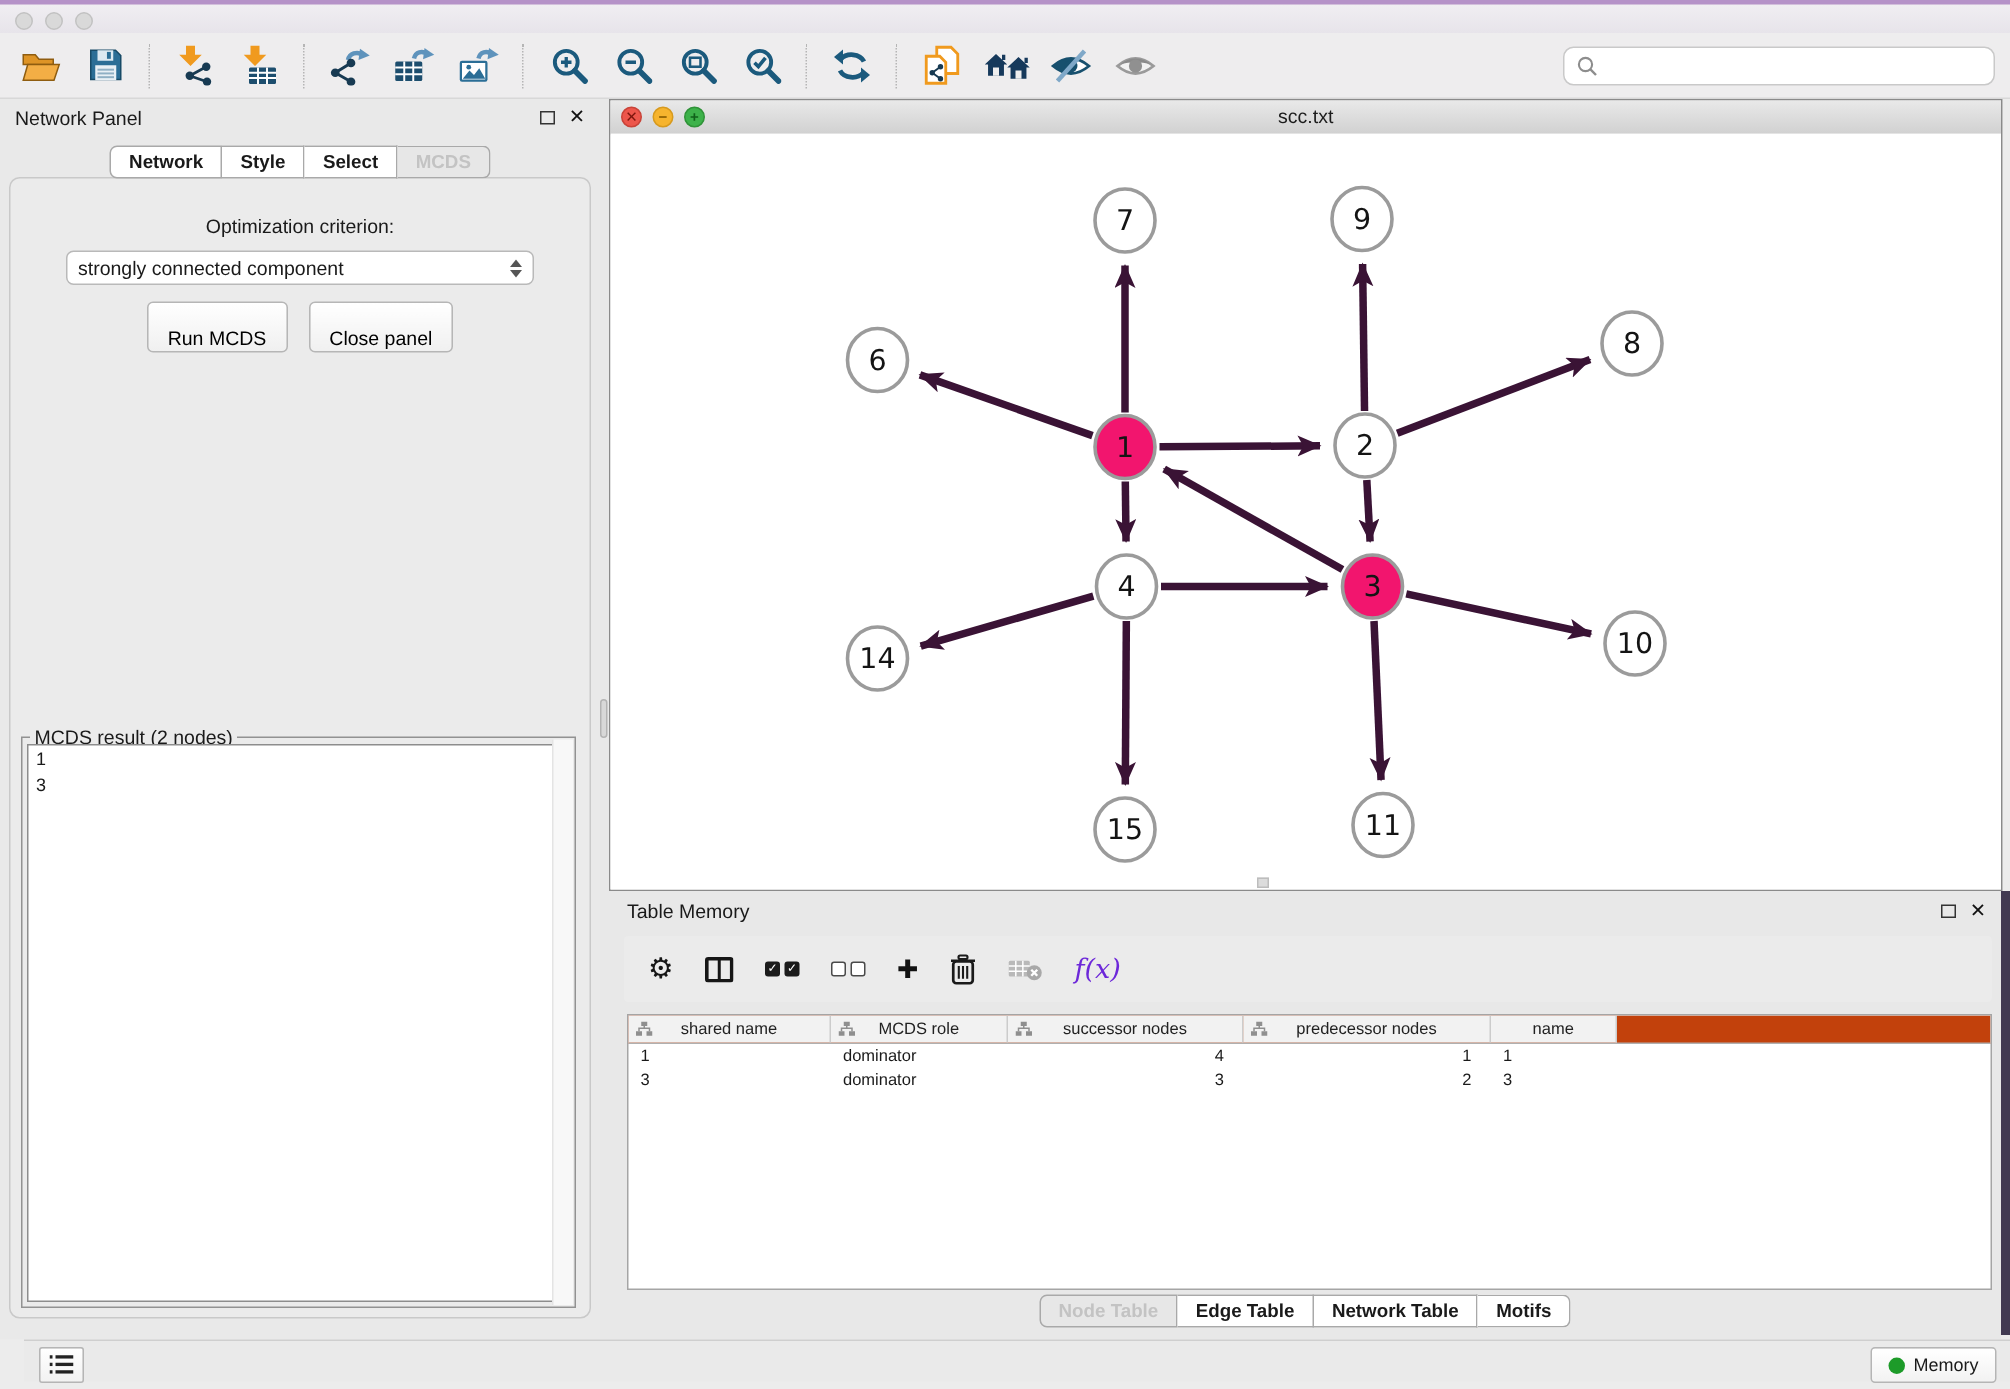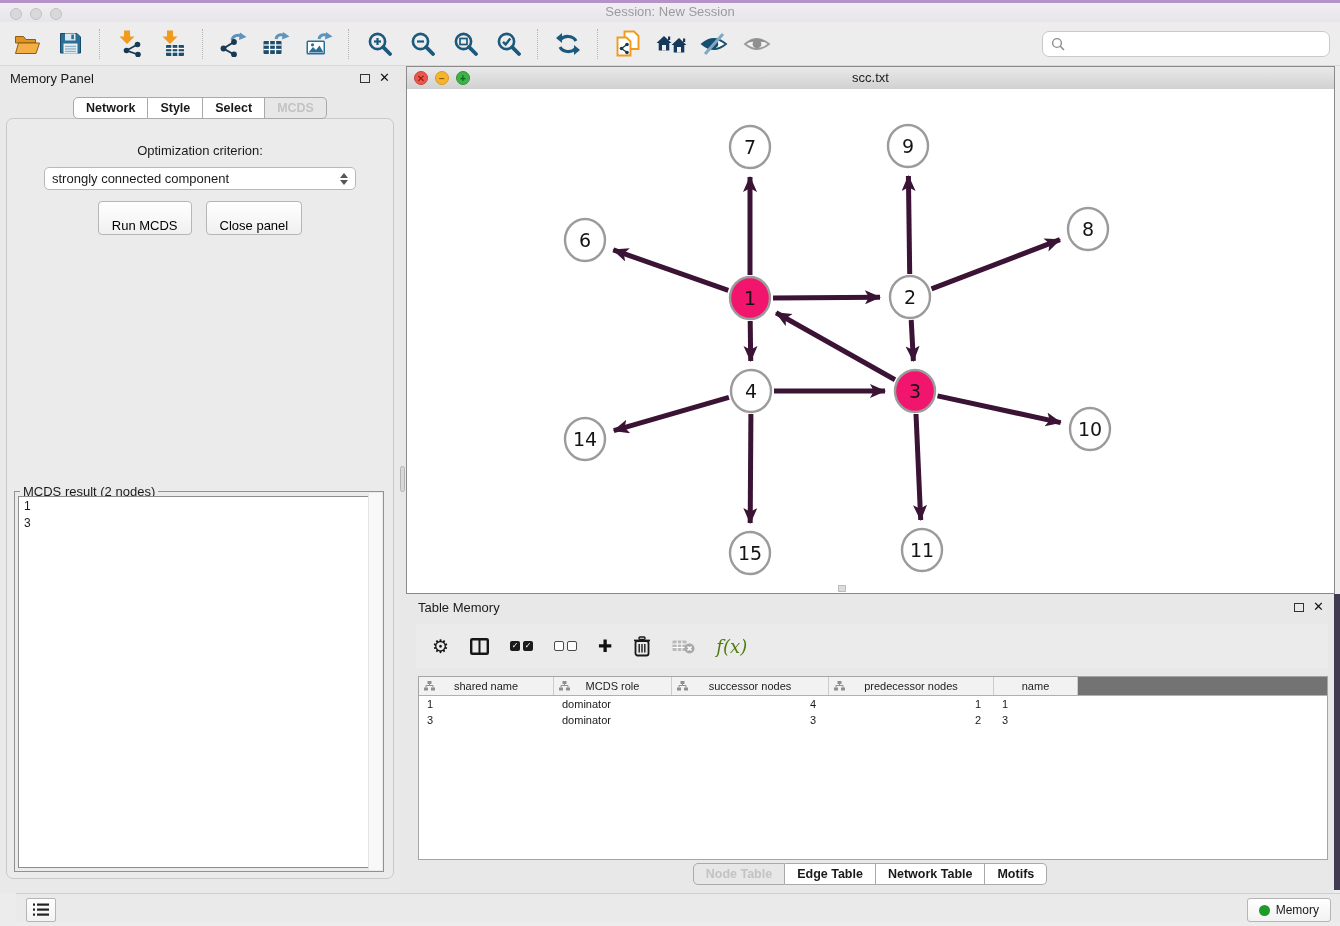--- a/index.html
+++ b/index.html
@@ -66,30 +66,30 @@
   .light.yellow{background:#f6b42e;border:1px solid #d79a1e;color:#8a5d00;}
   .light.green{background:#3db24a;border:1px solid #2f9338;color:#10611a;}
   .net-title{text-align:center;font-size:13px;line-height:21px;color:#1c1c1c;}
   .net-canvas{position:absolute;top:22px;left:0;right:0;bottom:0;background:#fff;}
   .net-canvas svg{position:absolute;top:0;left:0;}
   
   .table-panel{position:absolute;left:406px;top:594px;width:928px;height:299px;background:#e8e8e8;}
   .tp-header{position:absolute;top:6px;left:12px;right:10px;height:18px;font-size:13px;}
   .tp-toolbar{position:absolute;top:30px;left:10px;right:6px;height:44px;background:#ebebeb;border-radius:3px;
               display:flex;align-items:center;gap:21px;padding-left:16px;box-sizing:border-box;}
-  .fx{font-family:"DejaVu Serif",serif;font-style:italic;color:#4d7c0f;font-size:18px;}
+  .fx{font-family:"DejaVu Serif",serif;font-style:italic;color:#6d28d9;font-size:18px;}
   .cb-pair{display:flex;gap:3px;}
   .cb{width:10px;height:10px;border-radius:2px;box-sizing:border-box;font-size:8px;line-height:10px;text-align:center;}
   .cb.on{background:#1b1b1b;color:#fff;}
   .cb.off{border:1.6px solid #4a4a4a;background:#fff;}
   .gear{font-size:19px;line-height:19px;color:#161616;}
   .plus{font-size:17px;line-height:17px;color:#111;font-weight:bold;}
   .tp-table{position:absolute;top:82px;left:12px;right:6px;bottom:33px;background:#fff;
             border:1px solid #a5a5a5;box-sizing:border-box;overflow:hidden;}
-  .thead{display:flex;height:18px;border-bottom:1px solid #b0b0b0;background:#737373;}
+  .thead{display:flex;height:18px;border-bottom:1px solid #b0b0b0;background:#c2410c;}
   .th{position:relative;display:flex;align-items:center;justify-content:center;background:#f2f2f2;
       border-right:1px solid #cccccc;font-size:11px;color:#222;box-sizing:border-box;flex:none;}
   .th .sort-ic{position:absolute;left:5px;top:4px;}
   .tr{display:flex;height:16px;align-items:center;}
   .td{font-size:11px;box-sizing:border-box;flex:none;overflow:hidden;white-space:nowrap;}
   .td.left{text-align:left;padding-left:8px;}
   .td.right{text-align:right;padding-right:13px;}
   .tp-tabs{position:absolute;bottom:8px;left:0;right:0;display:flex;justify-content:center;}
   
   .statusbar{position:absolute;left:16px;right:0;top:893px;height:28px;background:#eaeaea;
@@ -106,21 +106,20 @@
 <body>
 
 <div class="app">
 
   <div class="titlebar">
     <div class="tb-lights">
       <span class="tb-light"></span>
       <span class="tb-light"></span>
       <span class="tb-light"></span>
     </div>
-    <div class="tb-title">Session: New Session</div>
   </div>
 
   <div class="toolbar">
     <div class="tbtn">
       <svg width="27" height="22" viewBox="0 0 27 22">
         <path d="M1.5 3.5 h8 l2.5 3 h9.5 v3.5 h-20z" fill="#DE9426" stroke="#8F5D10"></path>
         <path d="M1.5 20.5 l3 -10.5 h21 l-3.5 10.5z" fill="#F3AE45" stroke="#8F5D10"></path>
       </svg>
     </div>
     <div class="tbtn">
@@ -270,21 +269,21 @@
       <svg width="14" height="14" viewBox="0 0 14 14">
         <circle cx="6" cy="6" r="4.4" fill="none" stroke="#8d8d8d" stroke-width="1.4"></circle>
         <line x1="9.3" y1="9.3" x2="13" y2="13" stroke="#8d8d8d" stroke-width="1.6"></line>
       </svg>
       <input placeholder="" style="">
     </div>
   </div>
 
   <div class="control-panel">
     <div class="cp-header">
-      <span>Memory Panel</span>
+      <span>Network Panel</span>
       <span class="panel-icons">
         <span class="float-icon"></span>
         <span class="close-icon">✕</span>
       </span>
     </div>
     <div class="cp-tabs">
         <div class="cp-tab">Network</div>
         <div class="cp-tab">Style</div>
         <div class="cp-tab">Select</div>
         <div class="cp-tab active">MCDS</div>

